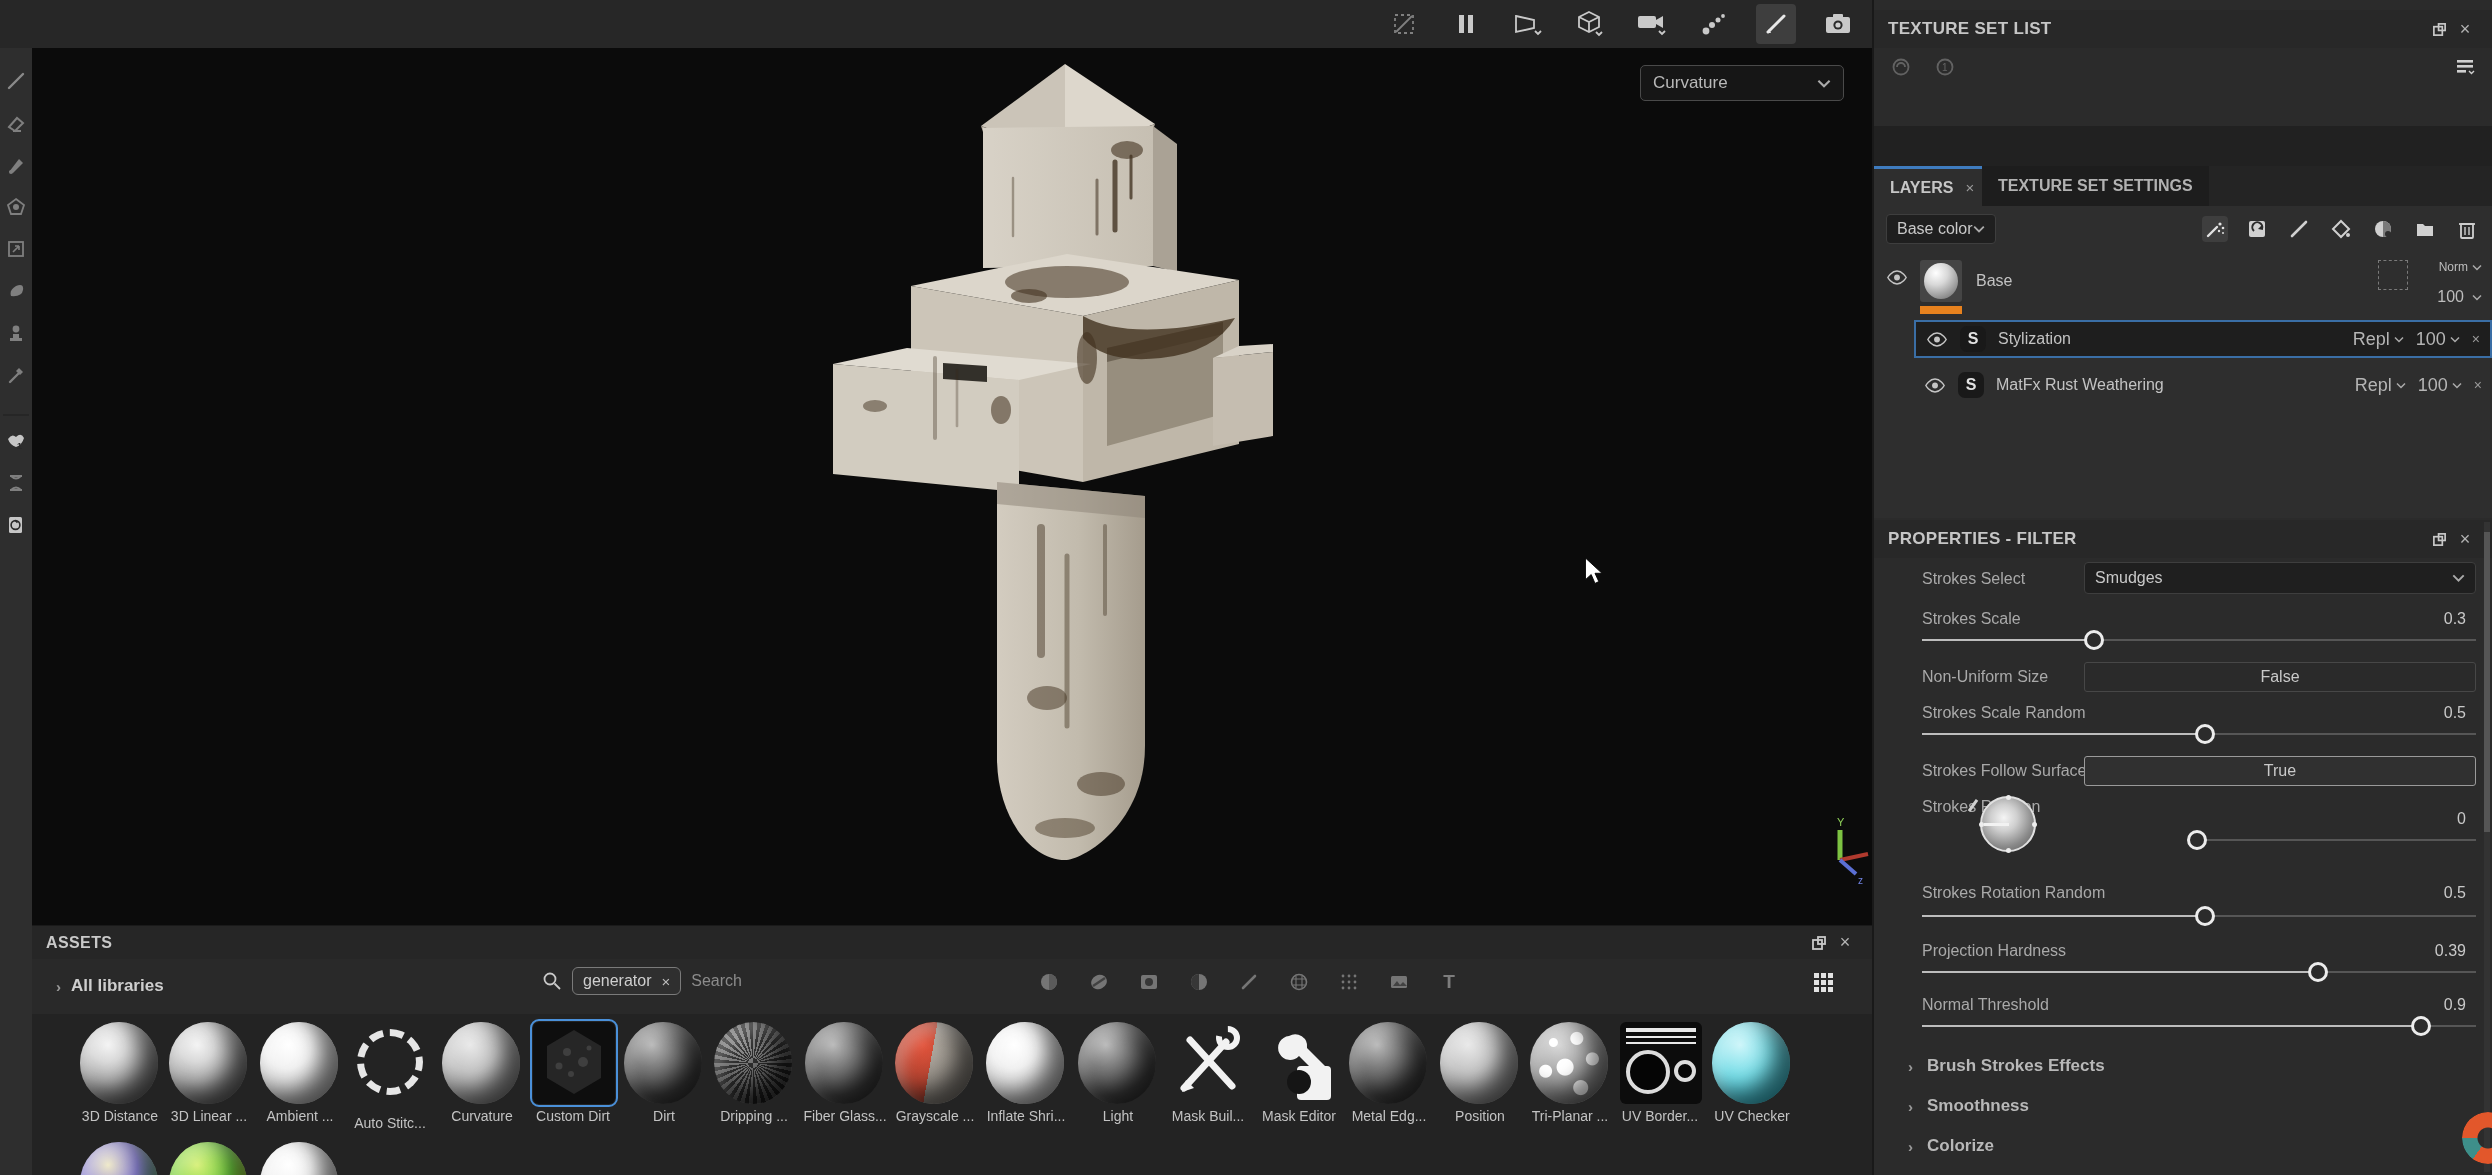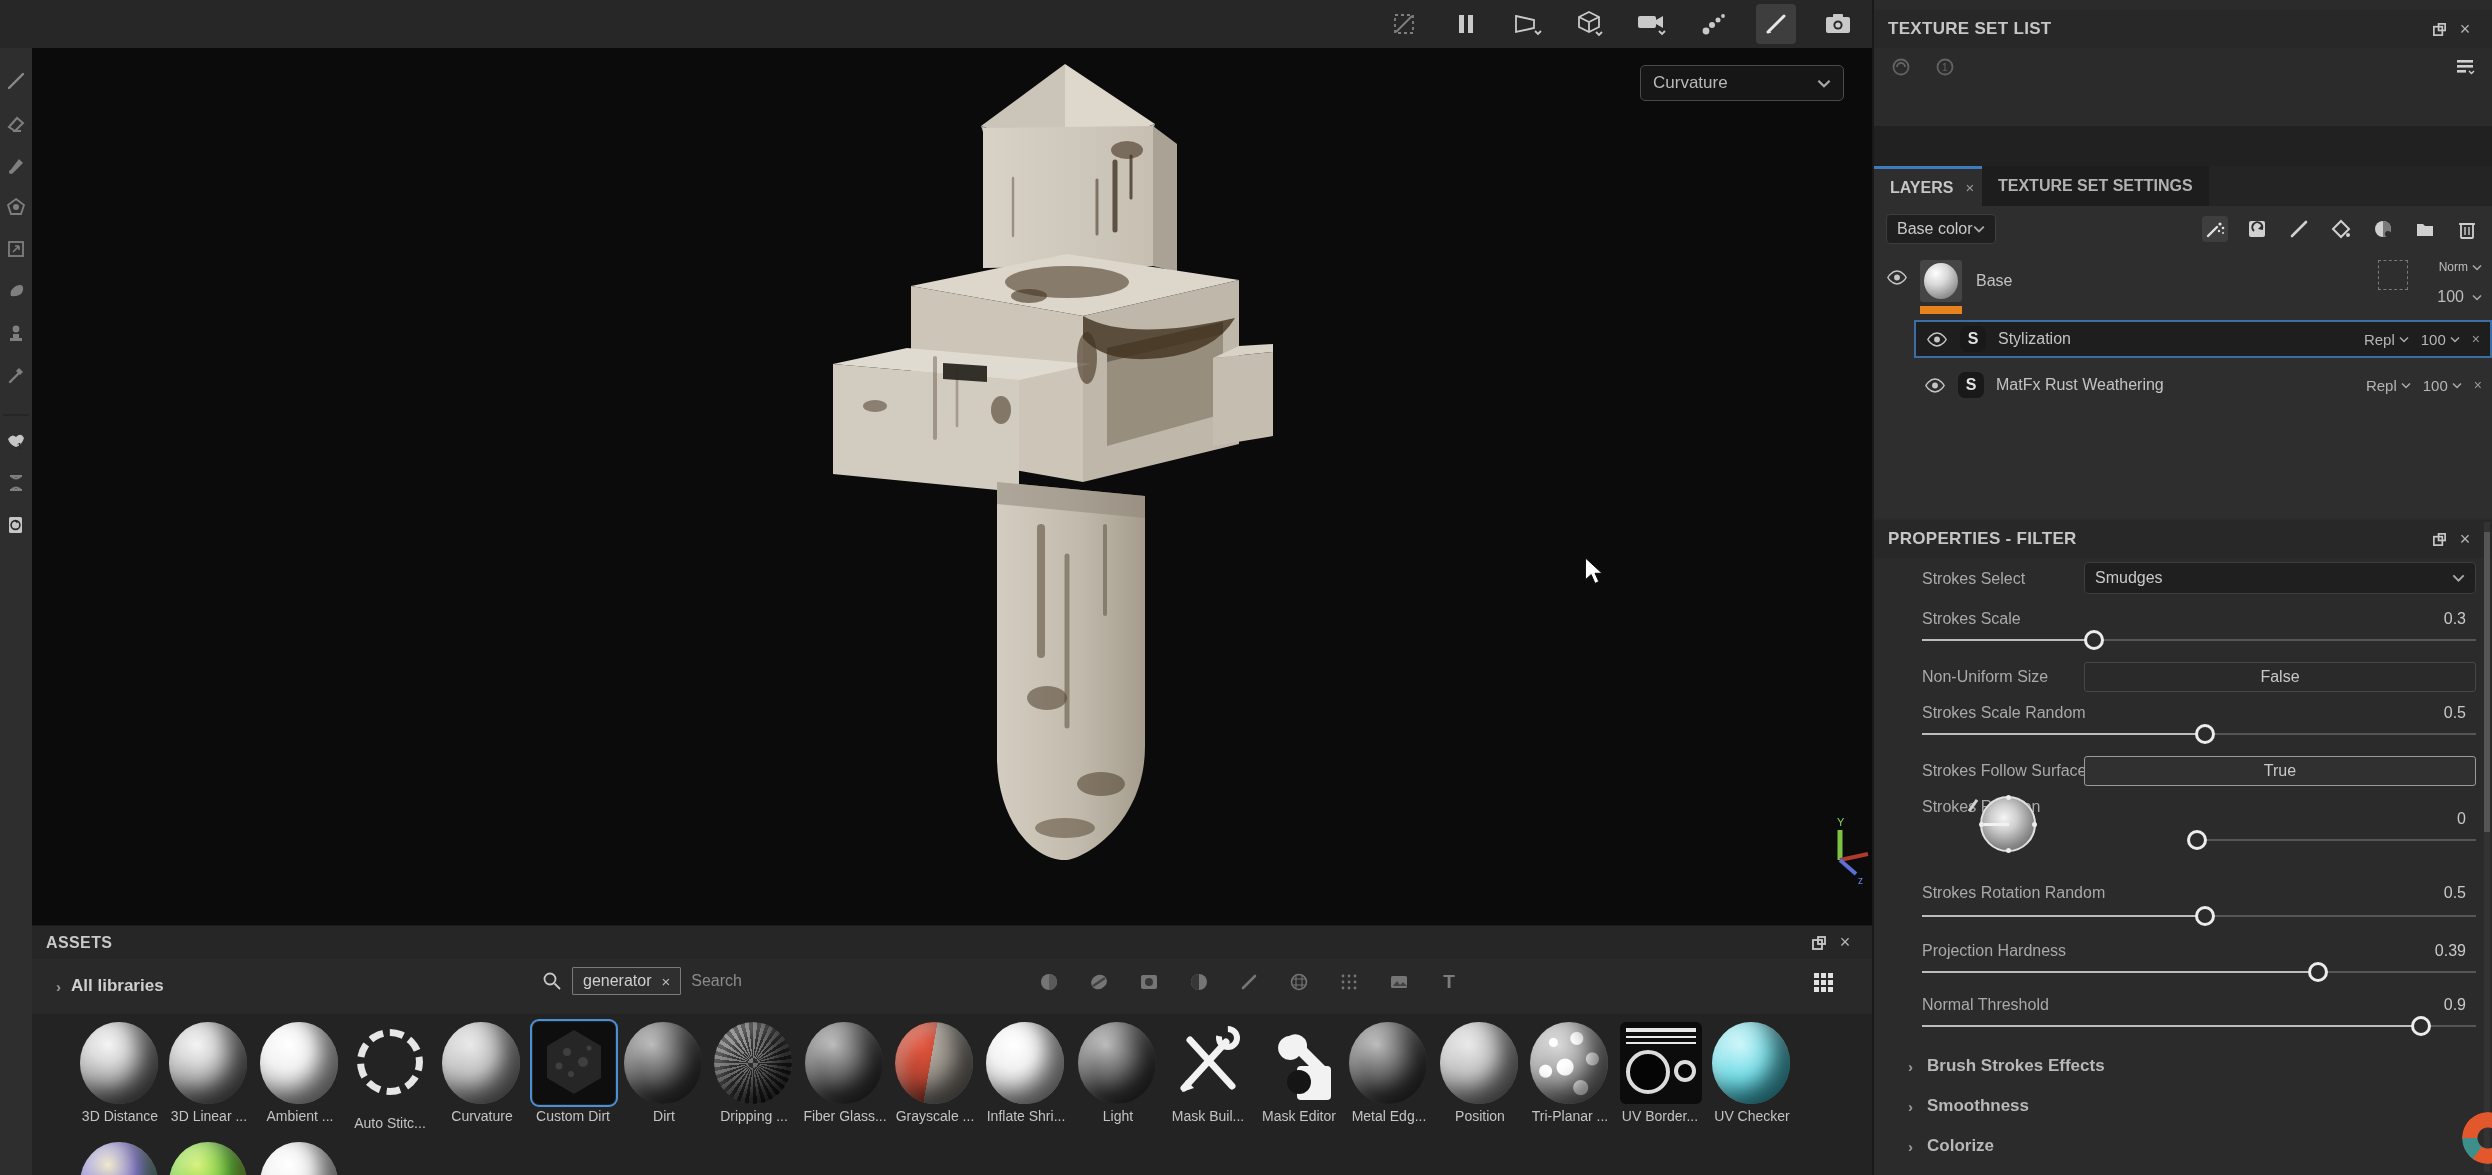--- a/index.html
+++ b/index.html
@@ -34,21 +34,21 @@
   .assets-header { position:absolute; left:0; top:0; width:100%; height:33px; background:#262626;
                    display:flex; align-items:center; padding:0 14px; }
   .assets-title { font-size:16px; font-weight:bold; color:#c9c9c9; letter-spacing:.4px; }
   .assets-header .spacer { flex:1; }
   .icon-btn { width:26px; height:26px; display:flex; align-items:center; justify-content:center; color:#b5b5b5; }
   .assets-sub { position:absolute; left:0; top:33px; width:100%; height:54px; display:flex; align-items:center; }
   .libraries { display:flex; align-items:center; gap:10px; margin-left:24px; color:#cfcfcf;
                font-size:17px; font-weight:bold; }
   .caret { color:#9a9a9a; font-size:15px; }
   .search-zone { position:absolute; left:510px; top:8px; display:flex; align-items:center; gap:10px; }
-  .tag-chip { display:flex; align-items:flex-end; gap:10px; border:1px solid #7a7a7a; border-radius:1px;
+  .tag-chip { display:flex; align-items:flex-end; gap:10px; border:1px solid #7a7a7a; border-radius:6px;
               padding:4px 10px; color:#cfcfcf; font-size:16px; background:#2f2f2f; }
   .tag-chip .x { color:#bdbdbd; font-size:15px; }
   .search-ph { color:#8b8b8b; font-size:16px; }
   .filter-icons { position:absolute; right:410px; top:10px; display:flex; gap:24px; }
   .filter-icons .icon-btn { opacity:.75; }
   .grid-btn { position:absolute; right:36px; top:10px; }
   .shelf { position:absolute; left:0; top:88px; width:100%; height:162px; background:#232323; }
   .asset { position:absolute; width:92px; text-align:center; }
   .asset .thumb { width:80px; height:82px; margin:0 auto; position:relative; }
   .asset .lab { margin-top:4px; font-size:14px; color:#c3c3c3; white-space:nowrap; overflow:hidden; }
@@ -122,21 +122,21 @@
   .mask-dash { position:absolute; right:84px; top:2px; width:30px; height:30px; border:1px dashed #7a7a7a; }
   .blend-mini { position:absolute; right:10px; top:2px; font-size:12px; color:#bdbdbd; display:flex; gap:4px; align-items:center; }
   .opac-mini { position:absolute; right:10px; top:30px; font-size:16px; color:#bdbdbd; display:flex; gap:8px; align-items:center; }
 
   .layer-row { position:absolute; left:40px; width:578px; height:38px; background:transparent;
                display:flex; align-items:center; padding:0 10px; gap:12px; }
   .layer-row.selected { background:#1e1e1e; border:2px solid #3a6ea5; }
   .s-badge { width:26px; height:26px; background:#191919; border-radius:7px; color:#e3e3e3; font-weight:bold;
              font-size:16px; display:flex; align-items:center; justify-content:center; }
   .layer-row .nm { flex:1; font-size:16px; color:#c3c3c3; }
-  .layer-row .bl, .layer-row .op { font-size:15px; color:#b5b5b5; display:flex; gap:4px; align-items:center; }
+  .layer-row .bl, .layer-row .op { font-size:18px; color:#b5b5b5; display:flex; gap:4px; align-items:center; }
   .layer-row .x { color:#9a9a9a; font-size:14px; }
 
   .props-header-top { top:520px; }
   .props { position:absolute; left:0; top:558px; width:100%; height:617px; }
   .plabel { position:absolute; left:48px; font-size:16px; color:#a9a9a9; }
   .pvalue { position:absolute; right:26px; font-size:16px; color:#c9c9c9; text-align:right; }
   .pdd { position:absolute; left:210px; width:392px; height:32px; }
   .pbtn { position:absolute; left:210px; width:392px; height:30px; background:#2a2a2a; border:1px solid #474747;
           border-radius:3px; color:#c9c9c9; font-size:16px; display:flex; align-items:center; justify-content:center; }
   .pbtn.lit { border-color:#9a9a9a; background:#303030; }

